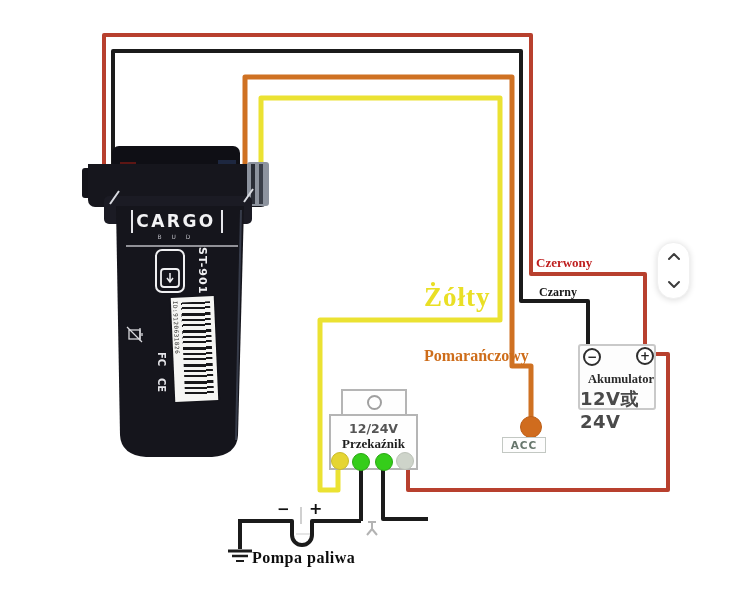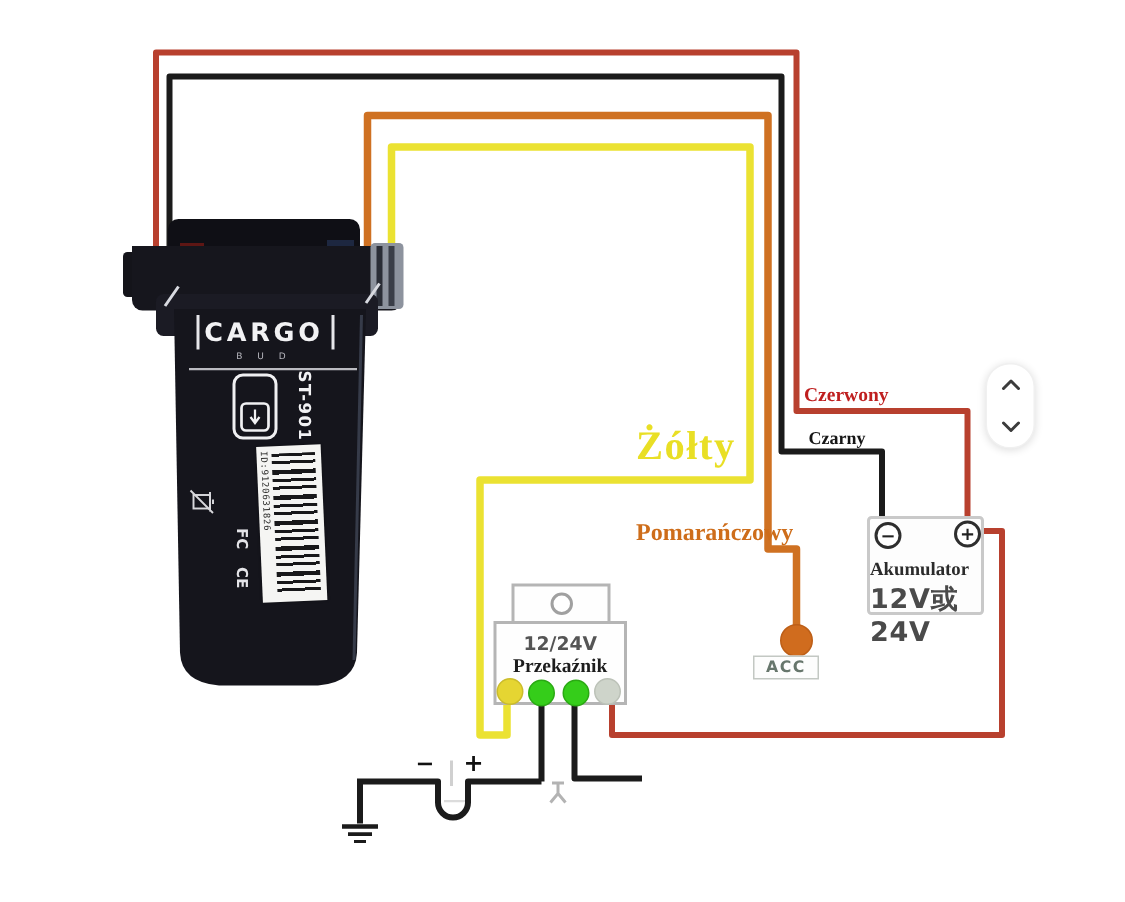--- a/index.html
+++ b/index.html
@@ -18,21 +18,21 @@
   .pump-minus{left:277px;top:500px;font-size:15px;}
   .pump-plus{left:309px;top:499px;font-size:16px;}
   
   .battery{left:578px;top:344px;width:78px;height:66px;background:#fdfdfd;border:2px solid #c9c9c9;
            border-radius:3px;box-sizing:border-box;}
   .term{position:absolute;width:18px;height:18px;border:2.5px solid #2e2e2e;border-radius:50%;
         background:#fff;box-sizing:border-box;display:flex;align-items:center;justify-content:center;
         font-family:"DejaVu Sans",sans-serif;font-weight:bold;font-size:12px;color:#222;line-height:1;}
   .bat-minus{left:3px;top:2px;}
   .bat-plus{left:56px;top:1px;}
-  .bat-title{position:absolute;left:0;right:0;top:26px;text-align:left;font-weight:bold;
+  .bat-title{position:absolute;left:0;right:0;top:26px;text-align:right;font-weight:bold;
              font-size:12.5px;color:#2b2b2b;}
   .bat-volt{position:absolute;left:0;right:0;top:41px;text-align:left;font-weight:bold;
             font-family:"DejaVu Sans",sans-serif;font-size:18px;color:#4a4a4a;letter-spacing:.5px;}
   
   .relay-tab{left:341px;top:389px;width:66px;height:27px;background:#fefefe;border:2px solid #b5b5b5;
              box-sizing:border-box;}
   .relay-hole{position:absolute;left:24px;top:4px;width:15px;height:15px;border:2.5px solid #a0a0a0;
               border-radius:50%;box-sizing:border-box;background:#fff;}
   .relay{left:329px;top:414px;width:89px;height:56px;background:#fefefe;border:2px solid #b5b5b5;
          box-sizing:border-box;}
@@ -168,20 +168,21 @@
   <div class="dot dot-green1"></div>
   <div class="dot dot-green2"></div>
   <div class="dot dot-gray"></div>
 
   <div class="abs accbox">
     <span>ACC</span>
   </div>
 
   <span class="pump-sign pump-minus">−</span>
   <span class="pump-sign pump-plus">+</span>
+  <div class="lbl lbl-pompa">Pompa paliwa</div>
 
   <div class="abs pill">
     <button>
       <svg width="14" height="9" viewBox="0 0 14 9">
         <polyline points="2,7 7,2 12,7" fill="none" stroke="#3c3c3c" stroke-width="2" stroke-linecap="round" stroke-linejoin="round"></polyline>
       </svg>
     </button>
     <button>
       <svg width="14" height="9" viewBox="0 0 14 9">
         <polyline points="2,2 7,7 12,2" fill="none" stroke="#3c3c3c" stroke-width="2" stroke-linecap="round" stroke-linejoin="round"></polyline>

